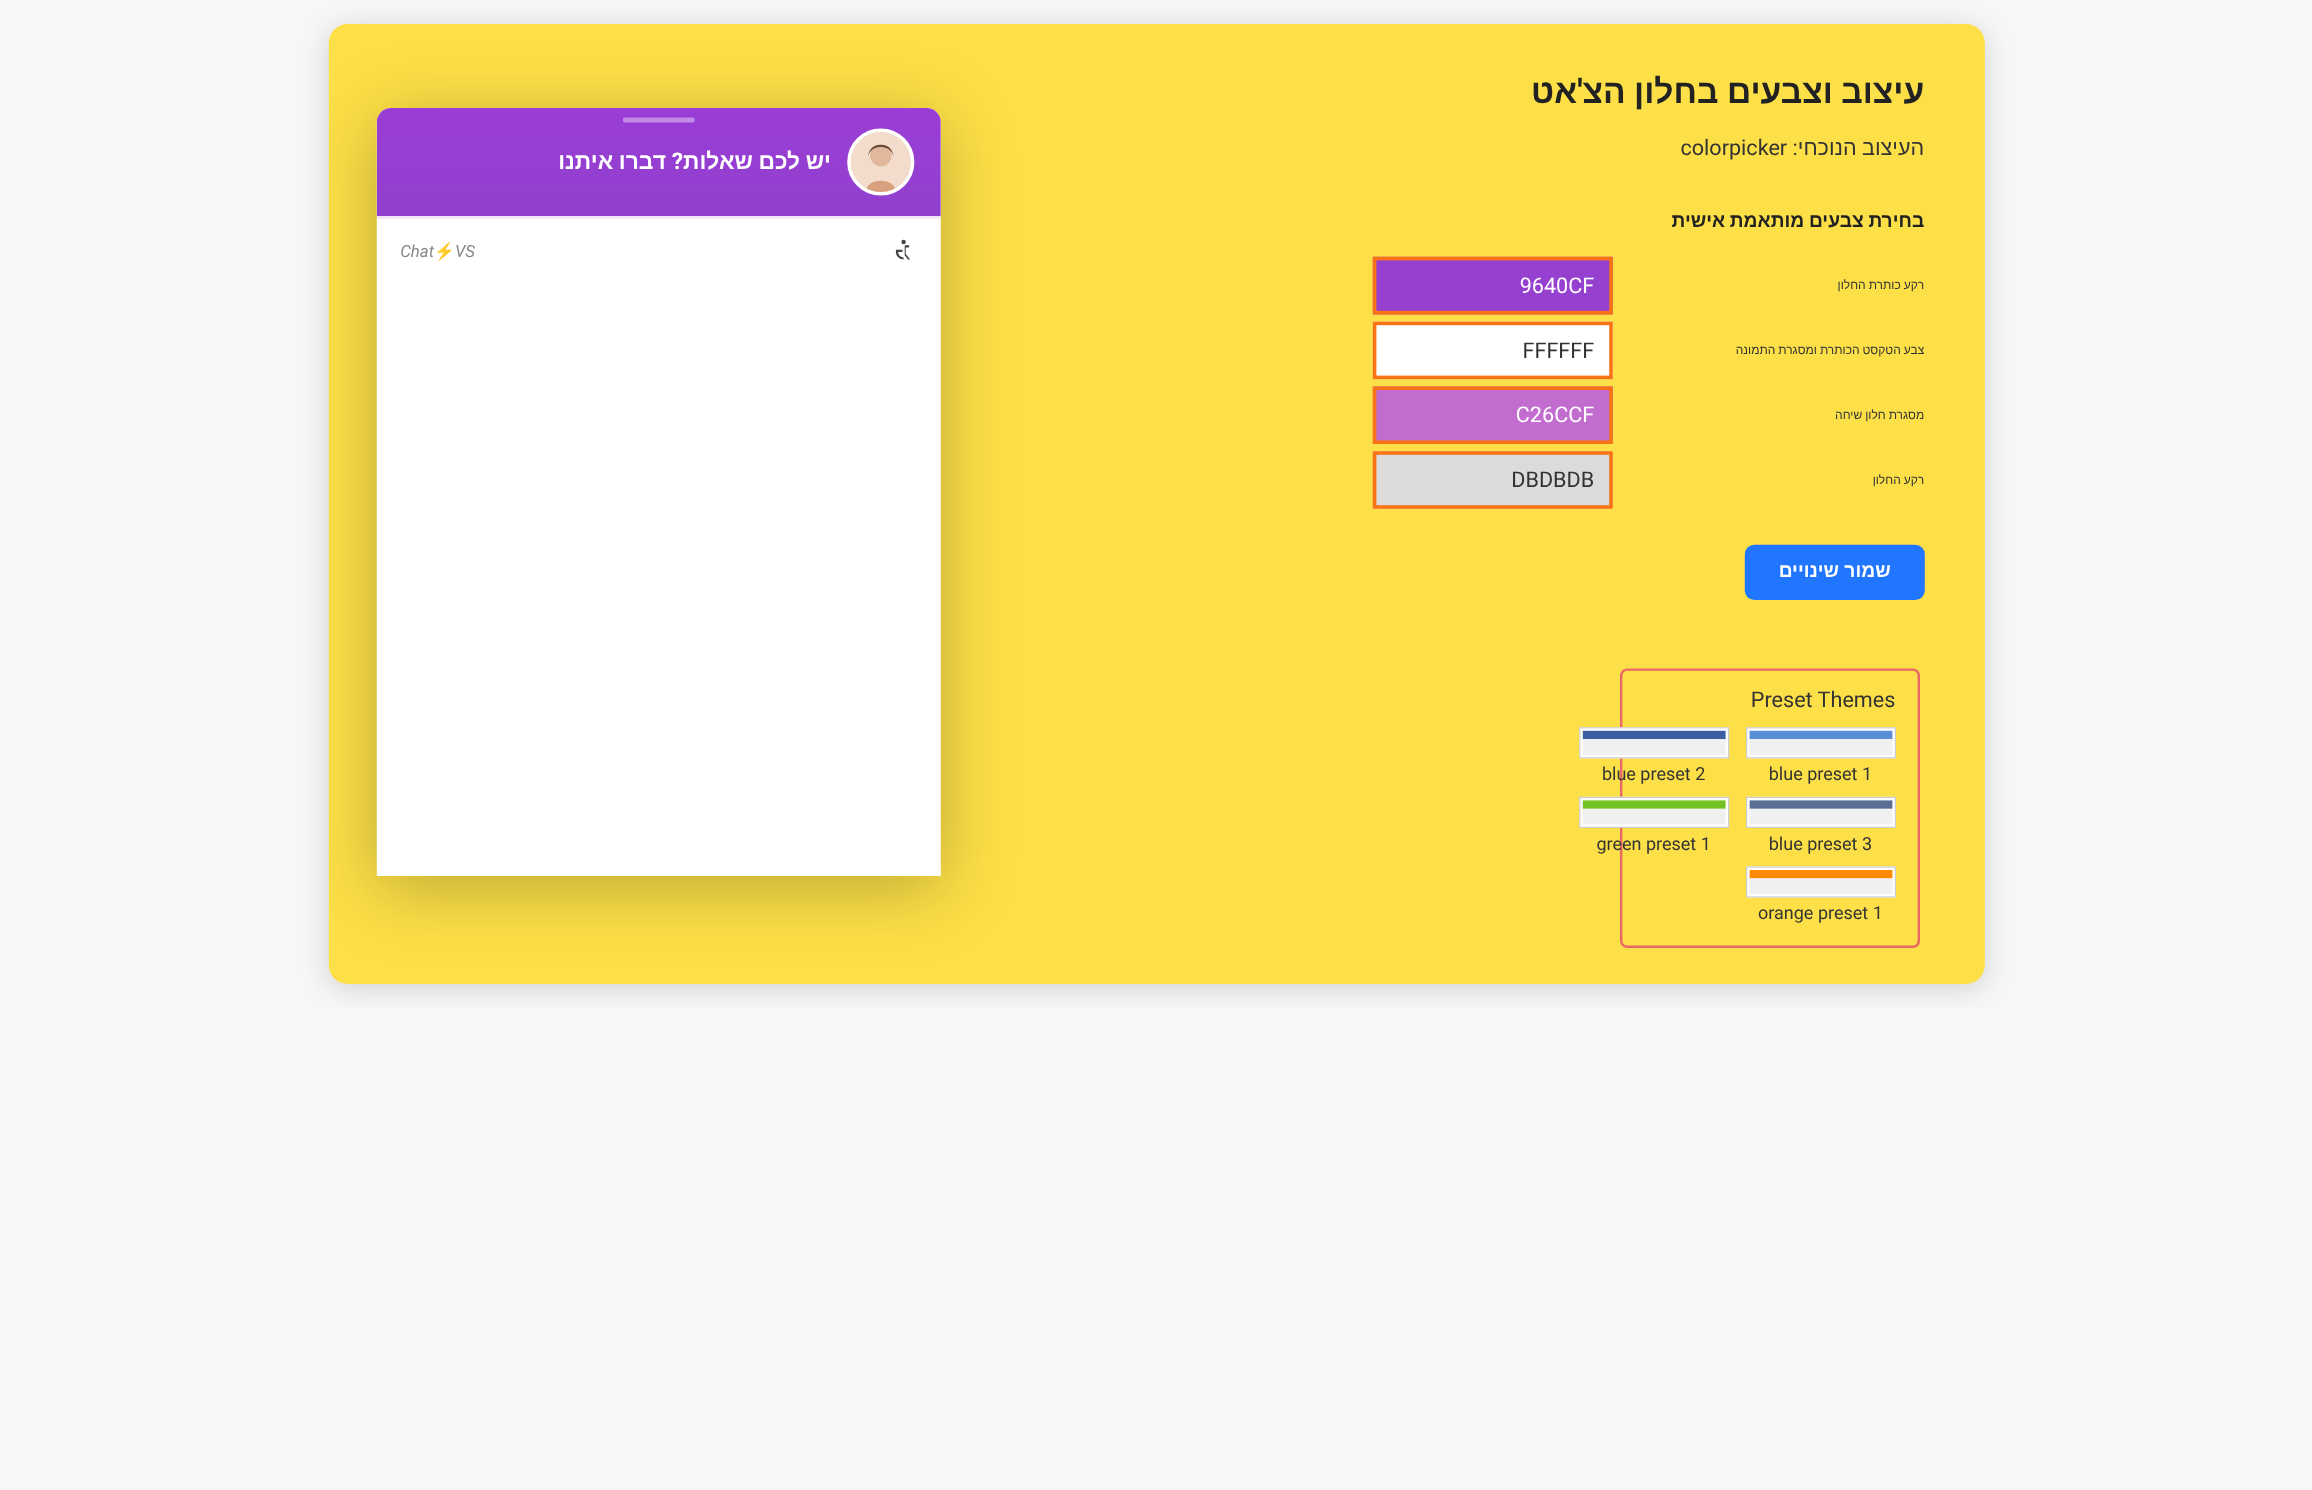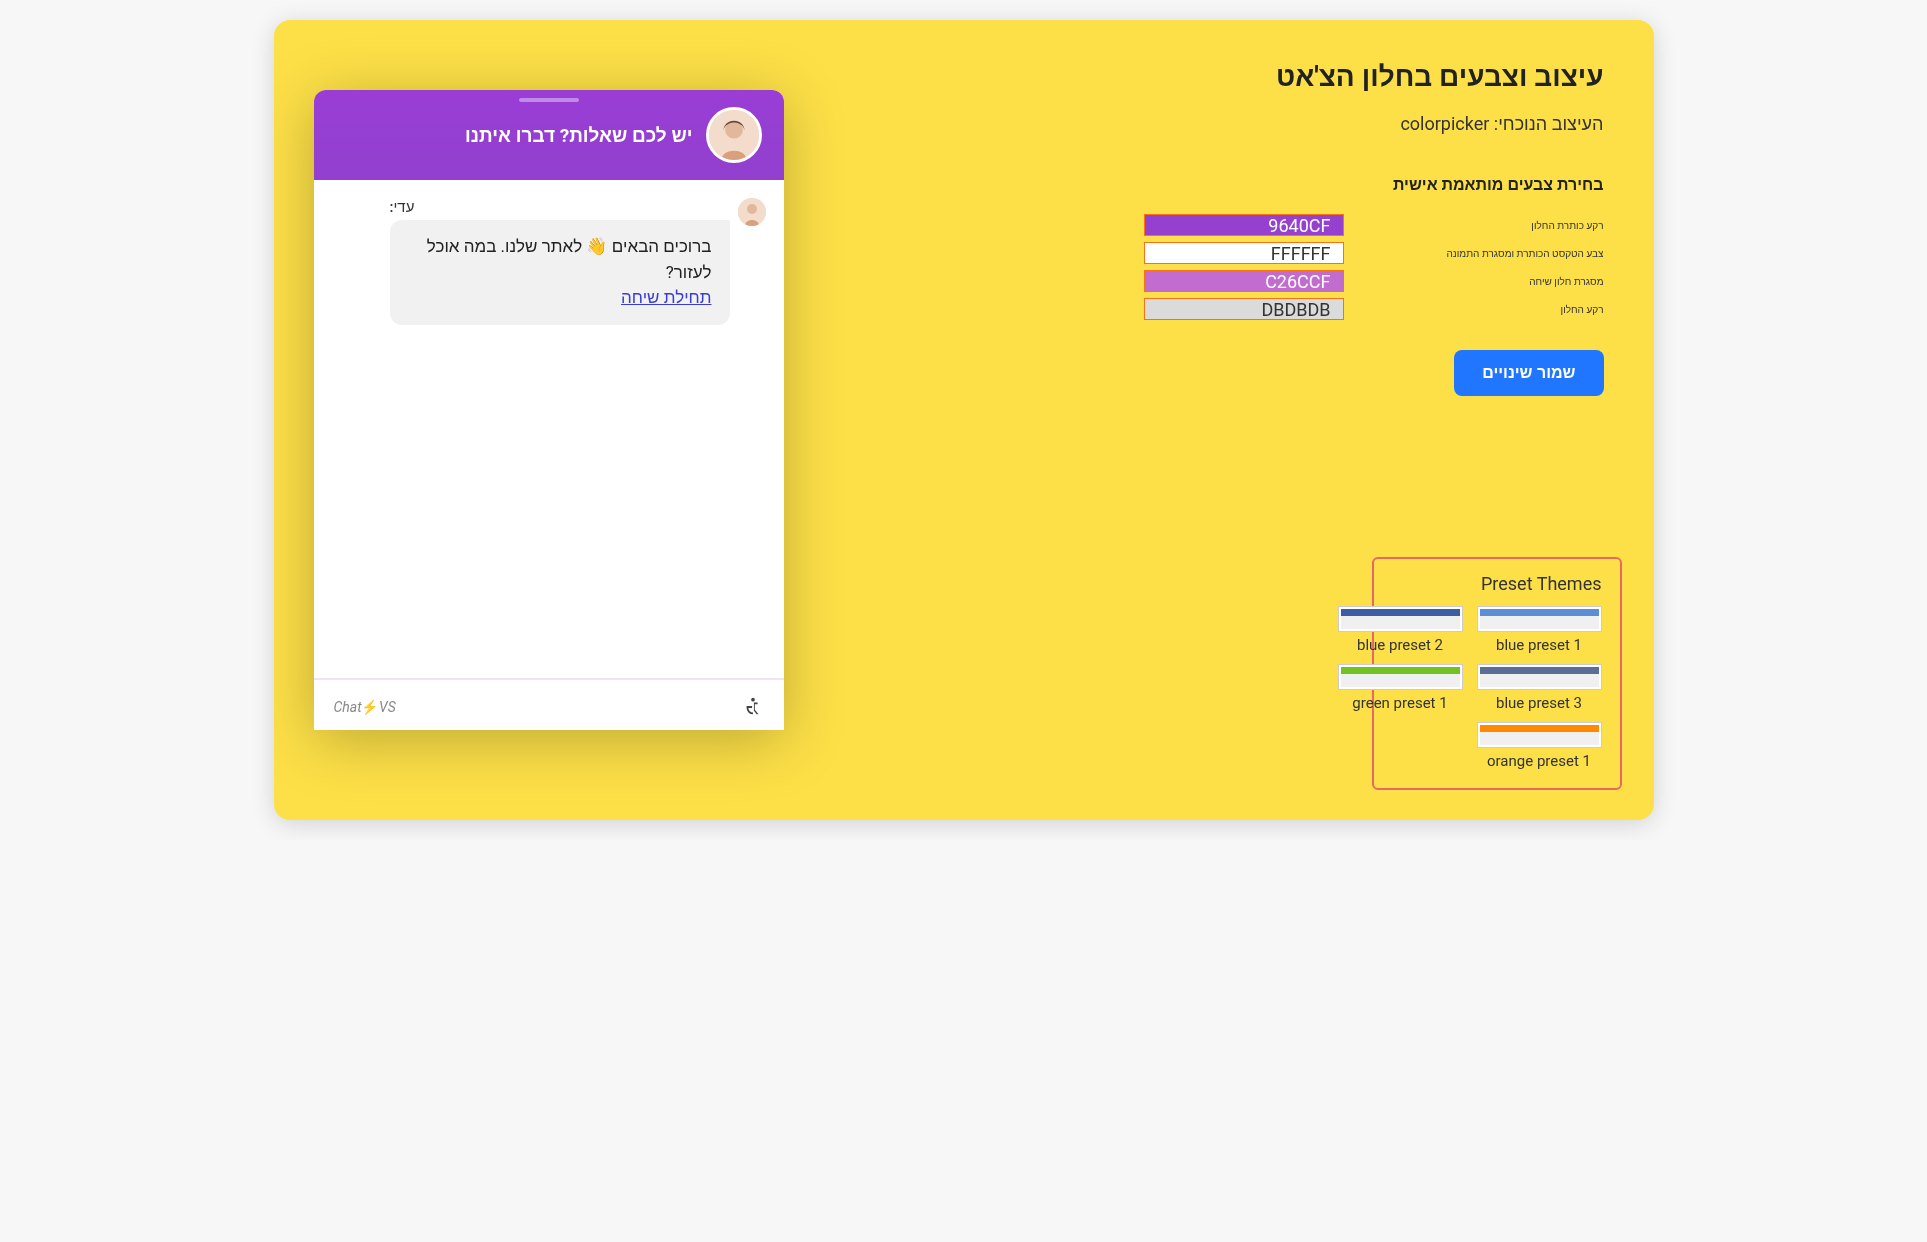--- a/index.html
+++ b/index.html
@@ -56,22 +56,22 @@
       direction: rtl;
     }
     .color-label {
       font-size: 10px;
       color: #333;
       min-width: 200px;
       text-align: right;
     }
     .color-swatch {
       width: 200px;
-      height: 22px;
-      border: 1px solid #f97316;
+      height: 48px;
+      border: 3px solid #f97316;
       display: flex;
       align-items: center;
       justify-content: flex-end;
       padding: 0 12px;
       font-size: 18px;
       color: #fff;
       direction: ltr;
     }
     .save-btn {
       background: #2176ff;
@@ -82,21 +82,21 @@
       font-size: 16px;
       font-weight: 600;
       margin-top: 30px;
       cursor: pointer;
       direction: rtl;
     }
     
     .preset-box {
       position: absolute;
       bottom: 30px;
-      right: 32px;
+      right: 54px;
       border: 2px solid #e86868;
       border-radius: 6px;
       padding: 14px 18px 18px 18px;
       direction: rtl;
       width: 250px;
     }
     .preset-title {
       font-size: 18px;
       color: #333;
       text-align: right;
@@ -345,39 +345,20 @@
         <svg viewBox="0 0 56 56">
             <circle cx="28" cy="28" r="28" fill="#f3dccb"></circle>
             <circle cx="28" cy="22" r="10" fill="#e2b89c"></circle>
             <path d="M28 12 C20 12 16 18 16 24 C16 20 20 14 28 14 C36 14 40 20 40 24 C40 18 36 12 28 12 Z" fill="#6b4a37"></path>
             <path d="M14 56 C14 42 42 42 42 56 Z" fill="#d9a07e"></path>
           </svg>
       </div>
       <div class="chat-header-text">יש לכם שאלות? דברו איתנו</div>
     </div>
 
-    <div class="chat-body">
-      <div class="chat-msg-wrap">
-        <div class="chat-msg-avatar">
-          <svg viewBox="0 0 28 28">
-              <circle cx="14" cy="14" r="14" fill="#f3dccb"></circle>
-              <circle cx="14" cy="11" r="5" fill="#e2b89c"></circle>
-              <path d="M7 28 C7 20 21 20 21 28 Z" fill="#d9a07e"></path>
-            </svg>
-        </div>
-        <div class="chat-msg-col">
-          <div class="chat-msg-name">עדי:</div>
-          <div class="chat-bubble">
-            <span>ברוכים הבאים 👋 לאתר שלנו. במה אוכל לעזור?</span>
-            <br>
-            <a href="#">תחילת שיחה</a>
-          </div>
-        </div>
-      </div>
-    </div>
 
     <div class="chat-footer">
       <div class="chat-branding">
         <svg class="accessibility-icon" viewBox="0 0 24 24" fill="currentColor">
             <circle cx="12" cy="4" r="2"></circle>
             <path d="M11 7 L11 13 L7 13 A5 5 0 0 0 12 18 L12 20 A7 7 0 0 1 5 13 L5 11 L11 11 L11 7 Z M13 7 L17 7 L17 9 L14 9 L14 15 L18 20 L16 20 L13 16 Z"></path>
           </svg>
         <span class="brand-text">
           <span>Chat</span><span class="bolt">⚡</span><span>VS</span>
         </span>

